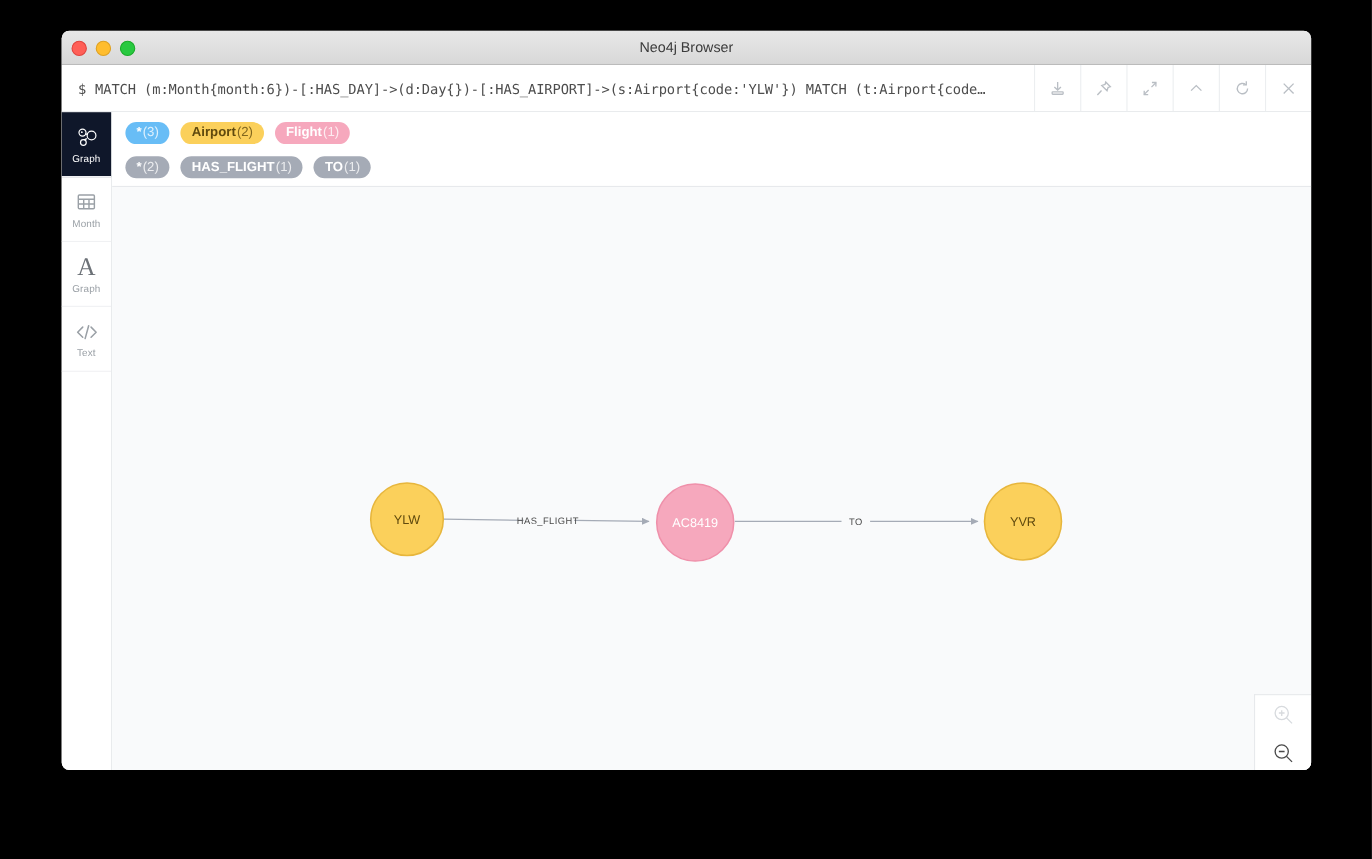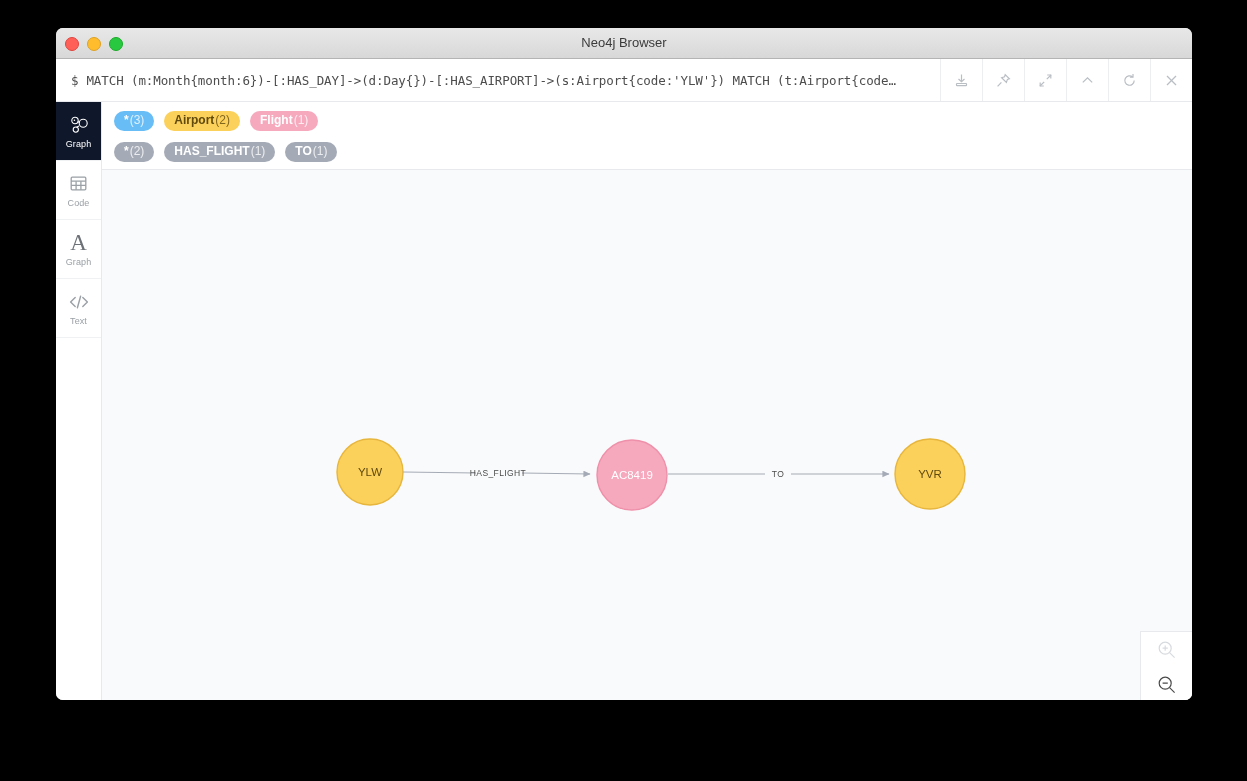--- a/index.html
+++ b/index.html
@@ -270,21 +270,21 @@
         <div class="side-item">
           <span class="side-icon">
             <svg width="19" height="19" viewBox="0 0 19 19" fill="none" stroke="currentColor" stroke-width="1.3">
               <rect x="2.2" y="3.2" width="14.6" height="12.6" rx="1"></rect>
               <path d="M2.2 7.2h14.6"></path>
                 <path d="M2.2 11.4h14.6"></path>
               <path d="M7.1 7.2v8.6"></path>
                 <path d="M11.9 7.2v8.6"></path>
             </svg>
           </span>
-          <span class="side-label">Code</span>
+          <span class="side-label">Month</span>
         </div>
         <div class="side-item">
           <span class="side-icon" style="font-family:'Liberation Serif',serif;font-size:23px;line-height:23px;color:#6d7278;">A</span>
           <span class="side-label">Graph</span>
         </div>
         <div class="side-item">
           <span class="side-icon">
             <svg width="22" height="20" viewBox="0 0 22 20" fill="none" stroke="currentColor" stroke-width="1.4" stroke-linecap="round" stroke-linejoin="round">
               <path d="M7.2 5.4L2.6 10l4.6 4.6"></path>
                 <path d="M14.8 5.4L19.4 10l-4.6 4.6"></path>

